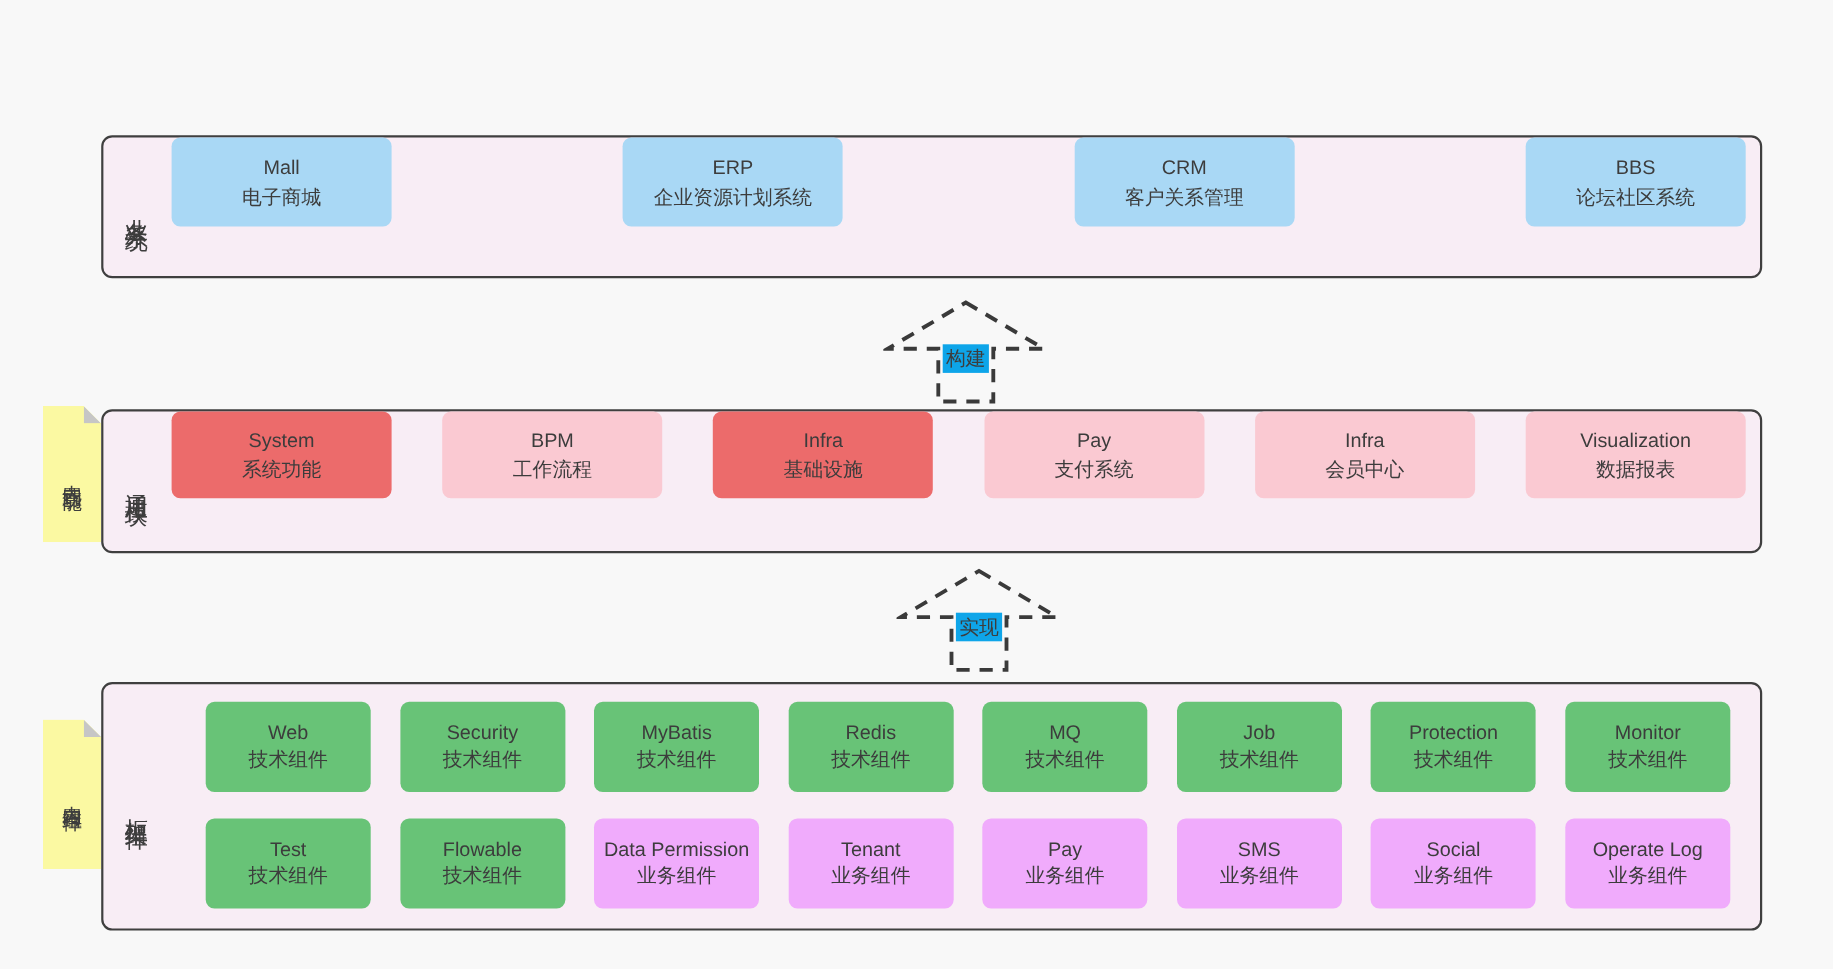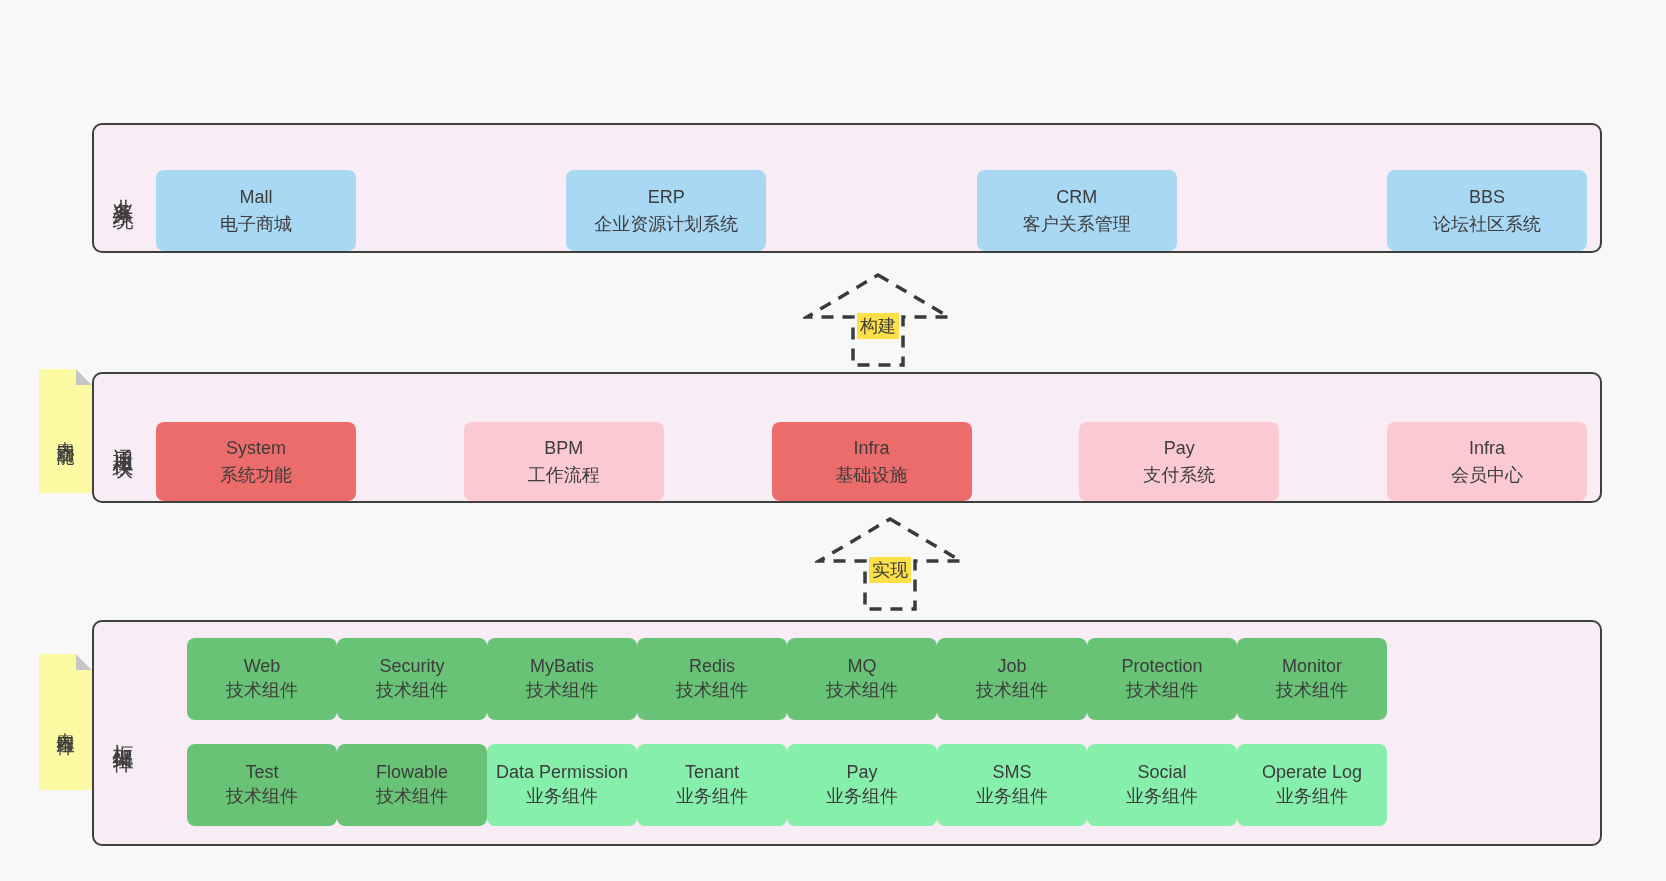--- a/index.html
+++ b/index.html
@@ -26,44 +26,44 @@
   .panel-modules{top:372px;height:131px;}
   .panel-framework{top:620px;height:226px;}
   .vlabel{
     position:absolute;left:8px;top:0;bottom:0;width:42px;
     display:flex;align-items:center;justify-content:center;
     writing-mode:vertical-rl;
     font-size:21px;letter-spacing:3px;color:#3d3d3d;
   }
   .row6{
     position:absolute;left:62px;right:13px;top:0;bottom:0;
-    display:flex;align-items:flex-end;justify-content:space-between;
+    display:flex;align-items:flex-start;justify-content:space-between;
   }
   .rows8{
     position:absolute;left:61px;right:27px;top:16px;bottom:18px;
     display:flex;flex-direction:column;justify-content:space-between;
   }
   .row8{
-    display:flex;padding-left:32px;
+    display:flex;justify-content:space-between;padding-left:32px;
   }
   .box{
     display:flex;flex-direction:column;align-items:center;justify-content:center;
     text-align:center;
     border-radius:8px;
     font-size:18px;line-height:1.45;
     color:#3c3c3c;
   }
   .box-lg{width:200px;height:81px;}
   .panel-modules .box-lg{height:79px;}
   .box-sm{width:150px;height:82px;font-size:18px;line-height:1.32;padding:2px;box-sizing:border-box;}
   .blue{background:#a9d8f5;}
   .red{background:#ec6b6b;}
   .pink{background:#fac9d2;}
   .green{background:#68c377;}
-  .lgreen{background:#86efac;}
+  .lgreen{background:#f0abfc;}
   .sticky{
     position:absolute;left:39px;width:53px;
     background:#fbf9a2;
     clip-path:polygon(0 0,calc(100% - 16px) 0,100% 16px,100% 100%,0 100%);
   }
   .sticky-modules{top:369px;height:124px;}
   .sticky-framework{top:654px;height:136px;}
   .sticky .fold{
     position:absolute;top:0;right:0;width:16px;height:16px;
     background:#c6c6c6;
@@ -77,21 +77,21 @@
   }
   .arrow{
     position:absolute;width:150px;height:96px;
   }
   .arrow-build{left:803px;top:272px;}
   .arrow-implement{left:815px;top:516px;}
   .arrow svg{position:absolute;inset:0;}
   .arrow-label{
     position:absolute;left:50%;top:56%;
     transform:translate(-50%,-50%);
-    background:#fde047;
+    background:#0ea5e9;
     padding:1px 3px;
     font-size:18px;color:#3d3d3d;
     white-space:nowrap;
   }
 </style>
 </head>
 <body>
 
 <div class="page">
 
@@ -140,20 +140,24 @@
         <span>基础设施</span>
       </div>
       <div class="box box-lg pink">
         <span>Pay</span>
         <span>支付系统</span>
       </div>
       <div class="box box-lg pink">
         <span>Infra</span>
         <span>会员中心</span>
       </div>
+      <div class="box box-lg pink">
+        <span>Visualization</span>
+        <span>数据报表</span>
+      </div>
     </div>
   </section>
 
   <div class="sticky sticky-modules">
     <span class="fold"></span>
     <span class="stext">内置功能</span>
   </div>
 
   <div class="arrow arrow-implement">
     <svg viewBox="0 0 150 96">

